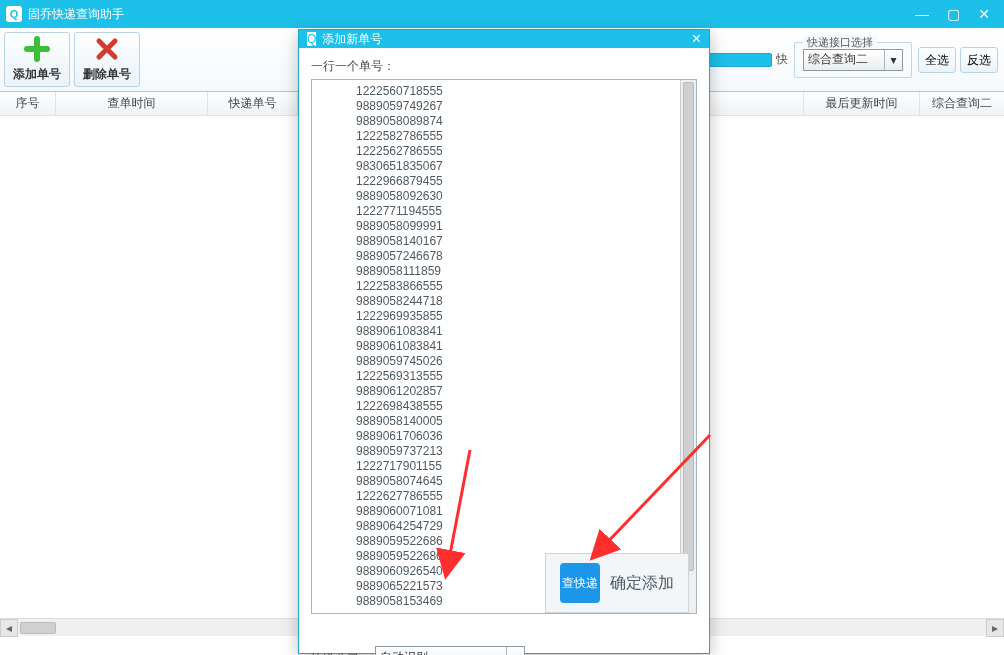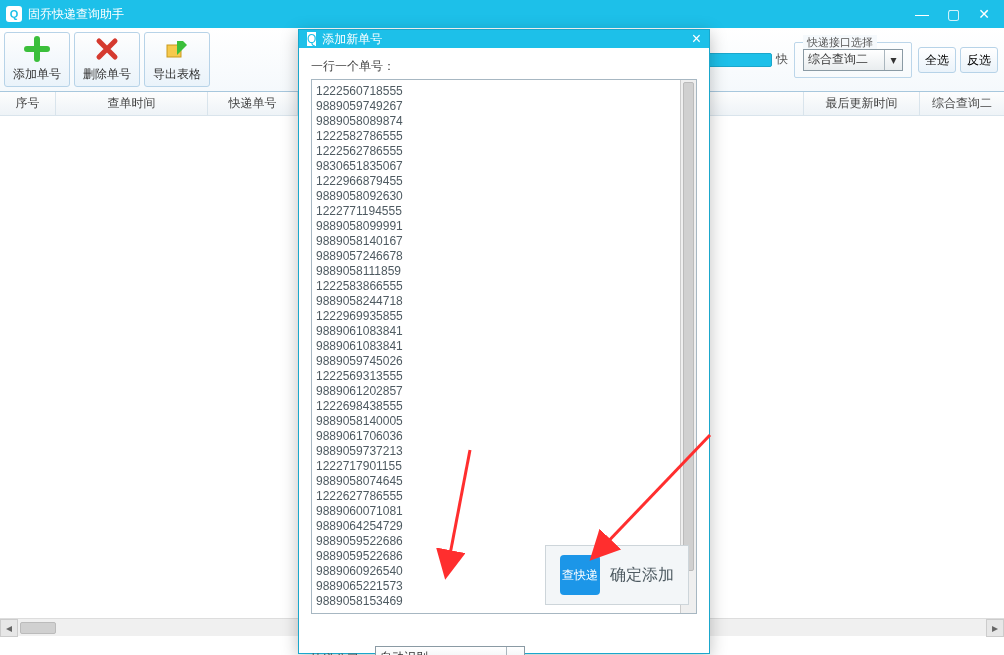--- a/index.html
+++ b/index.html
@@ -54,20 +54,21 @@
     border-radius: 3px;
     background: linear-gradient(#fefefe,#eaf3fa);
     display: flex;
     flex-direction: column;
     align-items: center;
     justify-content: center;
     gap: 4px;
     font-size: 12px;
     color: #333;
     cursor: pointer;
+    font-weight: bold;
   }
   .tool-btn .ic { width: 26px; height: 26px; display:flex;align-items:center;justify-content:center; }
   .right-panel {
     margin-left: auto;
     display: flex;
     align-items: center;
     gap: 4px;
     padding-right: 4px;
   }
   .chk-row { display:flex;align-items:center;gap:3px;color:#6c7a82;font-size:12px; }
@@ -127,21 +128,21 @@
   .numbers-box .vscroll{position:absolute;top:0;right:0;bottom:0;width:16px;background:#efefef;border-left:1px solid #ccc;}
   .numbers-box .vscroll .thumb{position:absolute;top:2px;bottom:42px;left:2px;right:2px;background:#d0d0d0;border:1px solid #bbb;border-radius:2px;}
   .company-row{display:flex;align-items:flex-end;gap:4px;margin-top:32px;}
   .combo{
     border:1px solid #8a9aa4;background:linear-gradient(#fff,#e9edef);
     height:22px;width:150px;display:flex;align-items:center;padding:0 4px;
     font-size:12px;color:#333;position:relative;
   }
   .combo .cb-arrow{position:absolute;right:0;top:0;bottom:0;width:18px;border-left:1px solid #aab6be;display:flex;align-items:center;justify-content:center;}
   .confirm-btn{
-    position:absolute;right:20px;bottom:48px;
+    position:absolute;right:20px;bottom:40px;
     width:144px;height:60px;border:1px solid #cdd5da;background:#f3f6f8;
     display:flex;align-items:center;justify-content:center;gap:10px;
     font-size:16px;color:#4e5a61;cursor:pointer;
   }
   .confirm-btn .logo{width:40px;height:40px;background:#1c96e8;border-radius:4px;display:flex;align-items:center;justify-content:center;color:#fff;font-size:12px;line-height:12px;text-align:center;}
 
   
   .arrow-svg{position:absolute;pointer-events:none;}
 </style>
 </head>
@@ -167,29 +168,20 @@
     <span>添加单号</span>
   </div>
   <div class="tool-btn">
     <span class="ic">
       <svg width="24" height="24">
           <path d="M4 4l16 16M20 4L4 20" stroke="#d53a2f" stroke-width="5" stroke-linecap="round"></path>
         </svg>
     </span>
     <span>删除单号</span>
   </div>
-  <div class="tool-btn">
-    <span class="ic">
-      <svg width="24" height="24">
-          <rect x="2" y="8" width="14" height="12" fill="#f6c94d" stroke="#c99a1f"></rect>
-          <path d="M12 4h6l4 4-10 10" fill="#3bbf3b"></path>
-        </svg>
-    </span>
-    <span>导出表格</span>
-  </div>
 
   <div class="right-panel">
     <label class="chk-row">
       <input type="checkbox" checked="" style="">
       <span>查询时滚动表格</span>
     </label>
     <div style="display:flex;flex-direction:column;align-items:center;gap:2px;">
       <div class="progress"></div>
     </div>
     <span style="color:#555;">快</span>
@@ -228,21 +220,21 @@
 
 <div class="dialog">
   <div class="dlg-title">
     <div class="app-icon" style="background:#fff;color:#1dc0e9">Q</div>
     <span>添加新单号</span>
     <span class="close">×</span>
   </div>
   <div class="dlg-body">
     <span style="color:#444">一行一个单号：</span>
     <div class="numbers-box">
-      <div id="num-list" style="white-space:pre;">1222560718555
+      <div id="num-list" style="white-space:pre;margin-left:40px;">1222560718555
 9889059749267
 9889058089874
 1222582786555
 1222562786555
 9830651835067
 1222966879455
 9889058092630
 1222771194555
 9889058099991
 9889058140167

